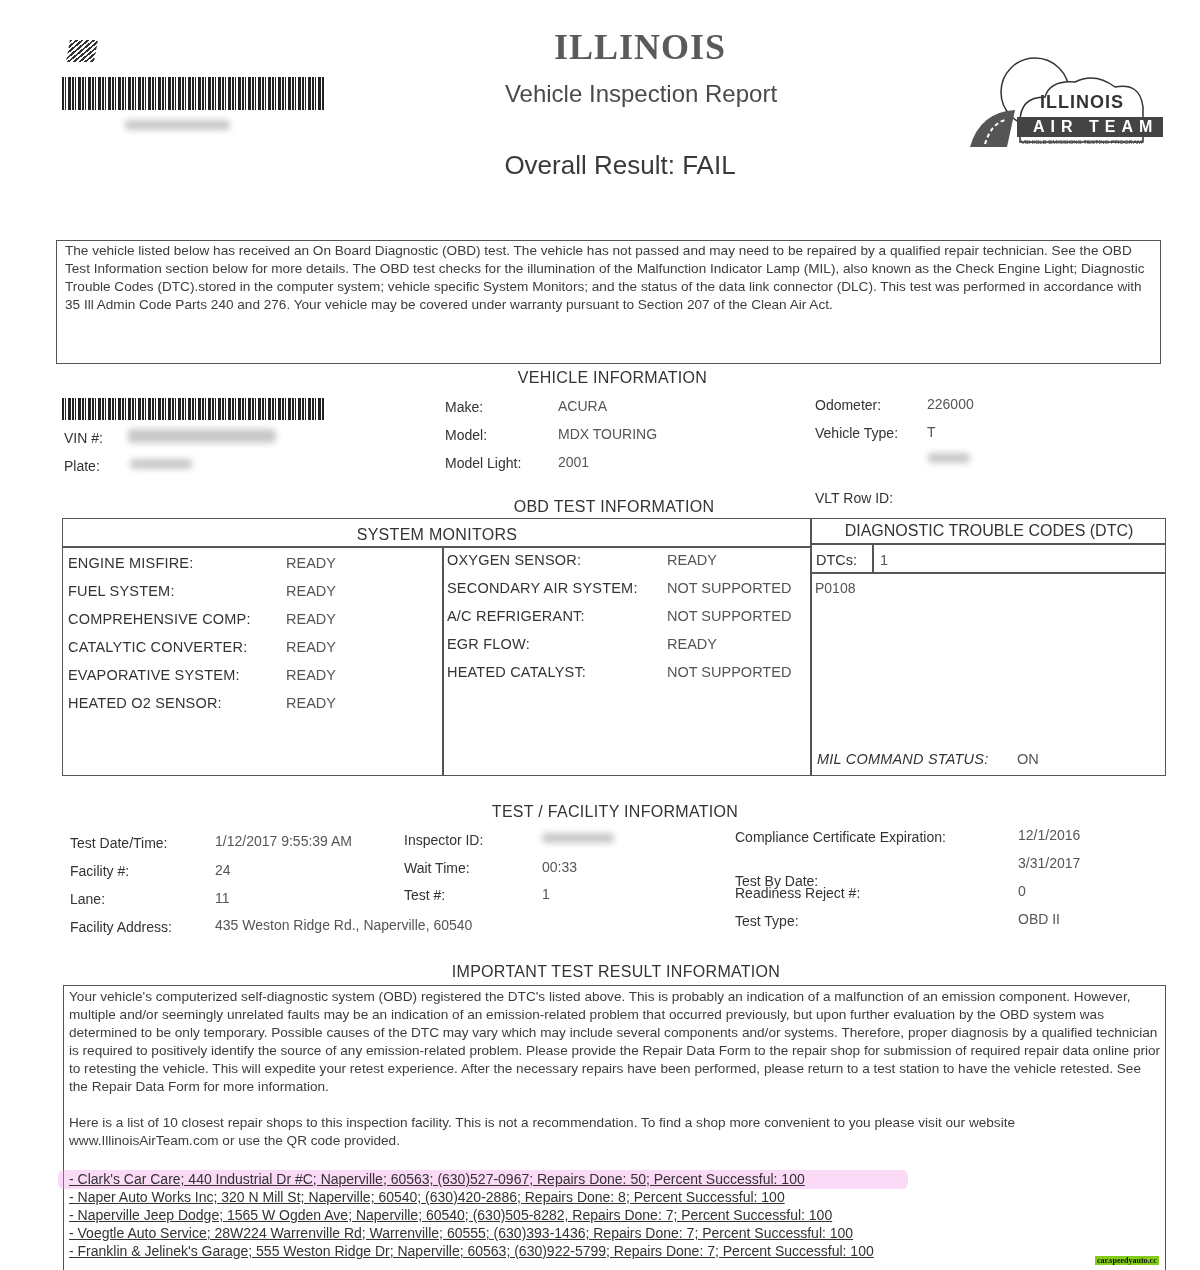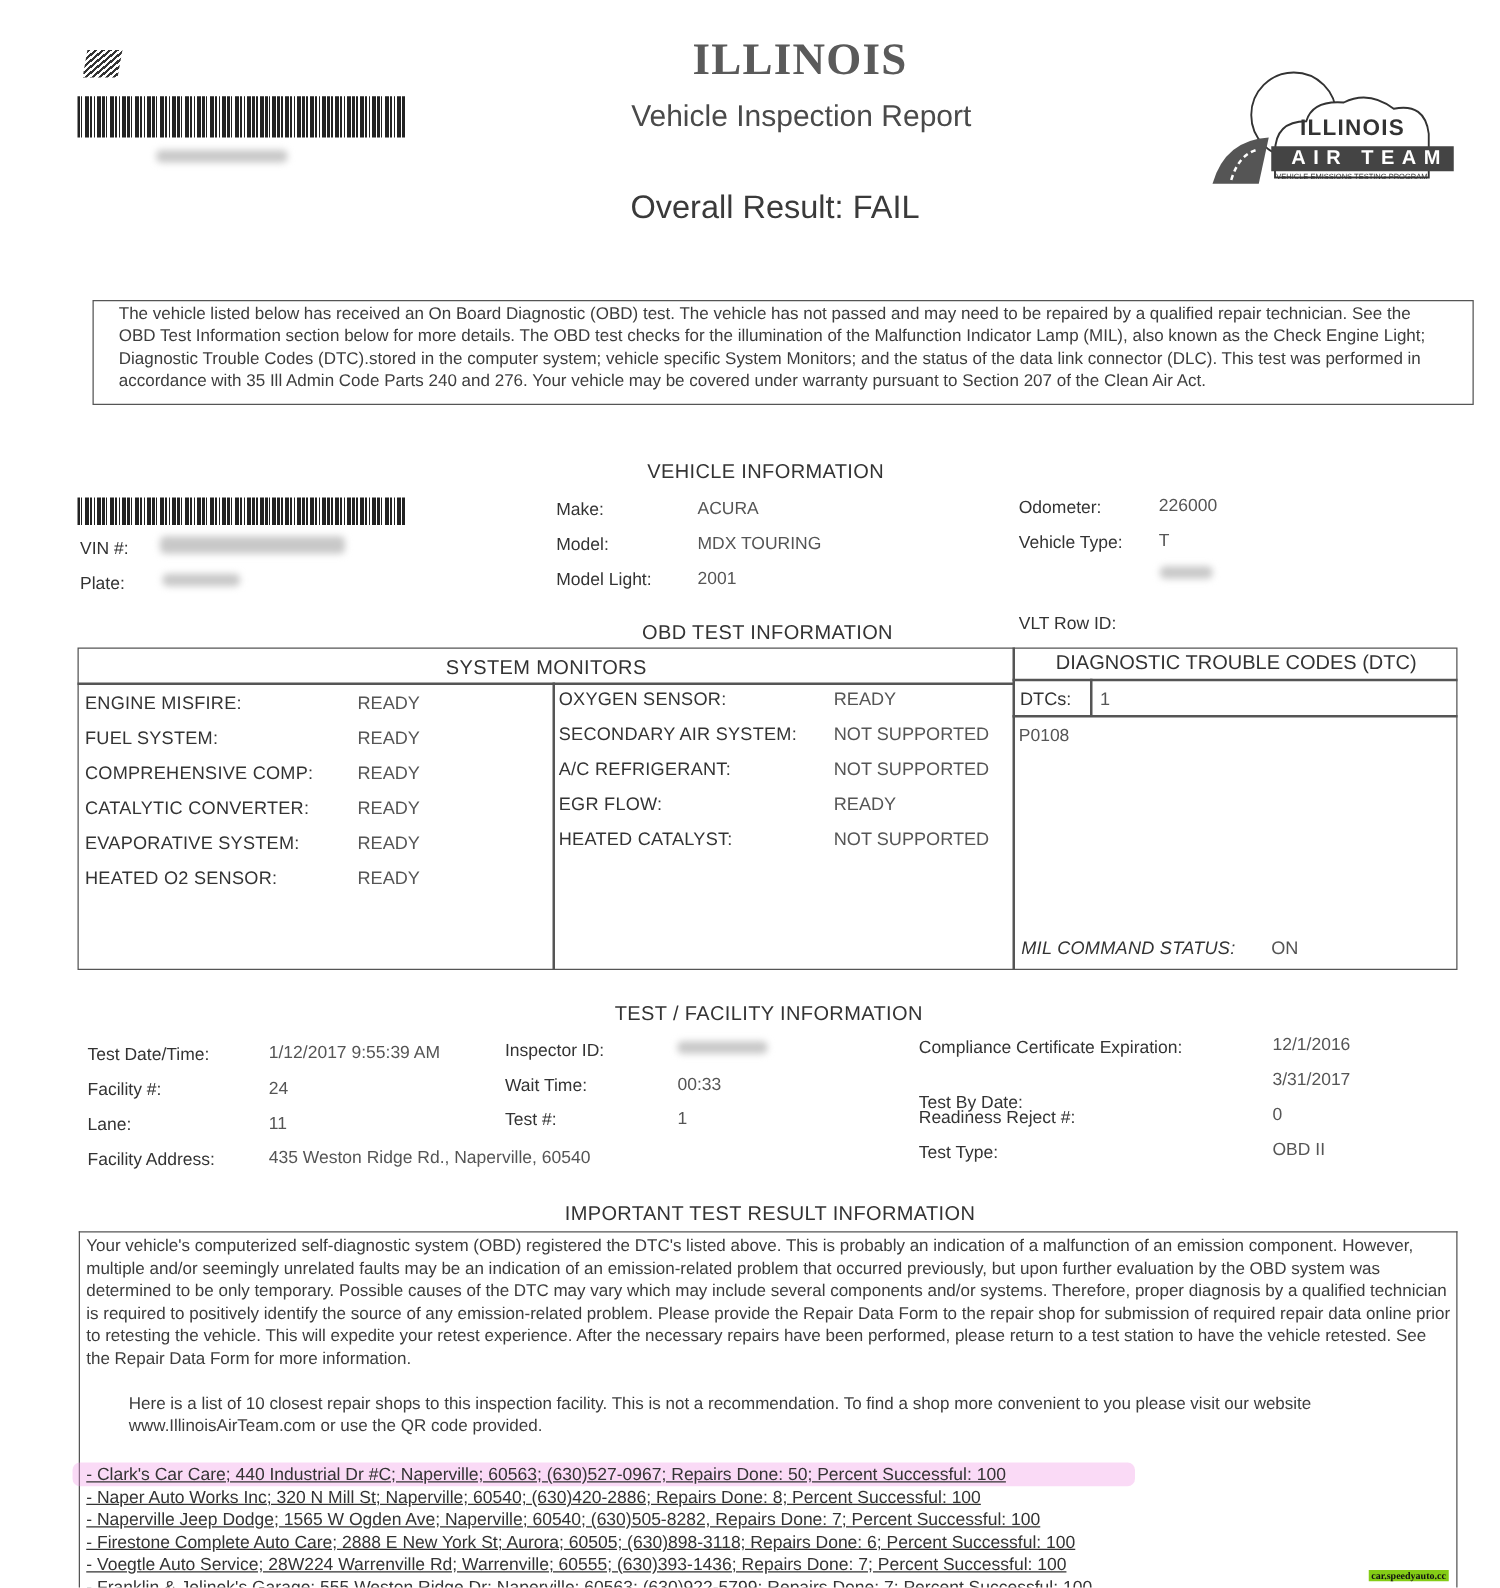--- a/index.html
+++ b/index.html
@@ -40,21 +40,21 @@
     <path d="M55 70 Q55 45 80 45 Q85 28 110 30 Q130 20 150 35 Q175 30 178 55 L178 90 L55 90 Z" fill="#fff" stroke="#333" stroke-width="1.5"></path>
     <path d="M5 95 Q15 60 50 58 L42 95 Z" fill="#555"></path>
     <path d="M20 92 Q26 72 40 68" stroke="#fff" stroke-width="2" fill="none" stroke-dasharray="4 3"></path>
     <rect x="52" y="65" width="146" height="20" fill="#444"></rect>
   </svg>
   <div class="abs" style="left:75px;top:40px;font-size:18px;font-weight:bold;color:#333;letter-spacing:1px;">ILLINOIS</div>
   <div class="abs" style="left:68px;top:66px;font-size:16px;font-weight:bold;color:#fff;letter-spacing:6px;">AIR TEAM</div>
   <div class="abs" style="left:56px;top:87px;font-size:6px;color:#333;">VEHICLE EMISSIONS TESTING PROGRAM</div>
 </div>
 
-<div class="abs box para" style="left:74px;top:240px;width:1105px;height:84px;padding:1px 20px;">
+<div class="abs box para" style="left:56px;top:240px;width:1105px;height:124px;padding:1px 8px;">
   <span>The vehicle listed below has received an On Board Diagnostic (OBD) test. The vehicle has not passed and may need to be repaired by a qualified repair technician. See the OBD Test Information section below for more details. The OBD test checks for the illumination of the Malfunction Indicator Lamp (MIL), also known as the Check Engine Light; Diagnostic Trouble Codes (DTC).stored in the computer system; vehicle specific System Monitors; and the status of the data link connector (DLC). This test was performed in accordance with 35 Ill Admin Code Parts 240 and 276. Your vehicle may be covered under warranty pursuant to Section 207 of the Clean Air Act.</span>
 </div>
 
 <div class="abs sec-title" style="left:0;width:1225px;top:369px;">VEHICLE INFORMATION</div>
 <div class="abs barcode" style="left:62px;top:398px;width:262px;height:22px;"></div>
 <div class="abs lbl" style="left:64px;top:430px;">VIN #:</div>
 <div class="abs blur" style="left:128px;top:429px;width:148px;height:14px;"></div>
 <div class="abs lbl" style="left:64px;top:458px;">Plate:</div>
 <div class="abs blur" style="left:130px;top:459px;width:62px;height:10px;"></div>
 
@@ -162,25 +162,24 @@
 <div class="abs lbl" style="left:735px;top:857px;margin-top:16px;">Test By Date:</div>
 <div class="abs val" style="left:1018px;top:855px;">3/31/2017</div>
 <div class="abs lbl" style="left:735px;top:885px;">Readiness Reject #:</div>
 <div class="abs val" style="left:1018px;top:883px;">0</div>
 <div class="abs lbl" style="left:735px;top:913px;">Test Type:</div>
 <div class="abs val" style="left:1018px;top:911px;">OBD II</div>
 
 <div class="abs sec-title" style="left:0;width:1232px;top:963px;">IMPORTANT TEST RESULT INFORMATION</div>
 <div class="abs" style="left:63px;top:985px;width:1103px;height:300px;border:1.5px solid #555;border-bottom:none;box-sizing:border-box;"></div>
 <div class="abs para" style="left:69px;top:988px;width:1094px;">Your vehicle's computerized self-diagnostic system (OBD) registered the DTC's listed above. This is probably an indication of a malfunction of an emission component. However, multiple and/or seemingly unrelated faults may be an indication of an emission-related problem that occurred previously, but upon further evaluation by the OBD system was determined to be only temporary. Possible causes of the DTC may vary which may include several components and/or systems. Therefore, proper diagnosis by a qualified technician is required to positively identify the source of any emission-related problem. Please provide the Repair Data Form to the repair shop for submission of required repair data online prior to retesting the vehicle. This will expedite your retest experience. After the necessary repairs have been performed, please return to a test station to have the vehicle retested. See the Repair Data Form for more information.</div>
-<div class="abs para" style="left:69px;top:1114px;width:1094px;margin-left:34px;">Here is a list of 10 closest repair shops to this inspection facility. This is not a recommendation. To find a shop more convenient to you please visit our website www.IllinoisAirTeam.com or use the QR code provided.</div>
+<div class="abs para" style="left:69px;top:1114px;width:1094px;">Here is a list of 10 closest repair shops to this inspection facility. This is not a recommendation. To find a shop more convenient to you please visit our website www.IllinoisAirTeam.com or use the QR code provided.</div>
 
 <div class="abs highlight" style="left:58px;top:1170px;width:850px;height:19px;"></div>
 <div class="abs" style="left:69px;top:1170px;">
   <div class="shop">- Clark's Car Care; 440 Industrial Dr #C; Naperville; 60563; (630)527-0967; Repairs Done: 50; Percent Successful: 100</div>
   <div class="shop">- Naper Auto Works Inc; 320 N Mill St; Naperville; 60540; (630)420-2886; Repairs Done: 8; Percent Successful: 100</div>
   <div class="shop">- Naperville Jeep Dodge; 1565 W Ogden Ave; Naperville; 60540; (630)505-8282, Repairs Done: 7; Percent Successful: 100</div>
-  <div class="shop">- Firestone Complete Auto Care; 2888 E New York St; Aurora; 60505; (630)898-3118; Repairs Done: 6; Percent Successful: 100</div>
   <div class="shop">- Voegtle Auto Service; 28W224 Warrenville Rd; Warrenville; 60555; (630)393-1436; Repairs Done: 7; Percent Successful: 100</div>
   <div class="shop">- Franklin &amp; Jelinek's Garage; 555 Weston Ridge Dr; Naperville; 60563; (630)922-5799; Repairs Done: 7; Percent Successful: 100</div>
 </div>
 
 <div class="abs" style="left:1095px;top:1256px;font-family:'Liberation Serif',serif;font-size:8px;font-weight:bold;color:#111;background:#84cc16;padding:0 2px;">car.speedyauto.cc</div>
 
 </body></html>

